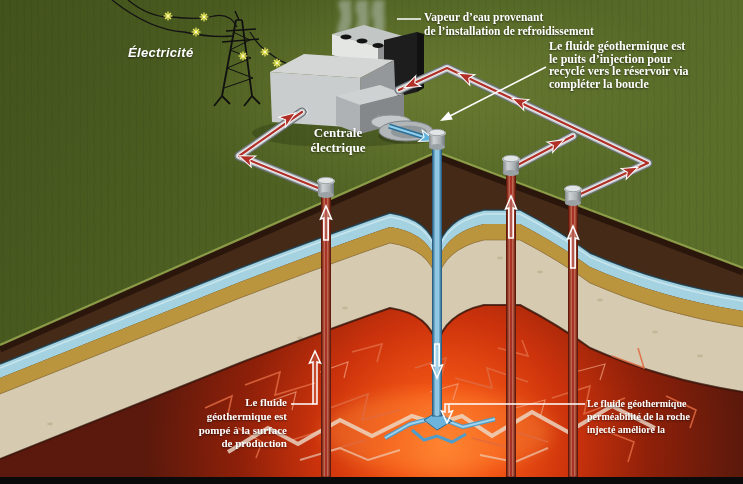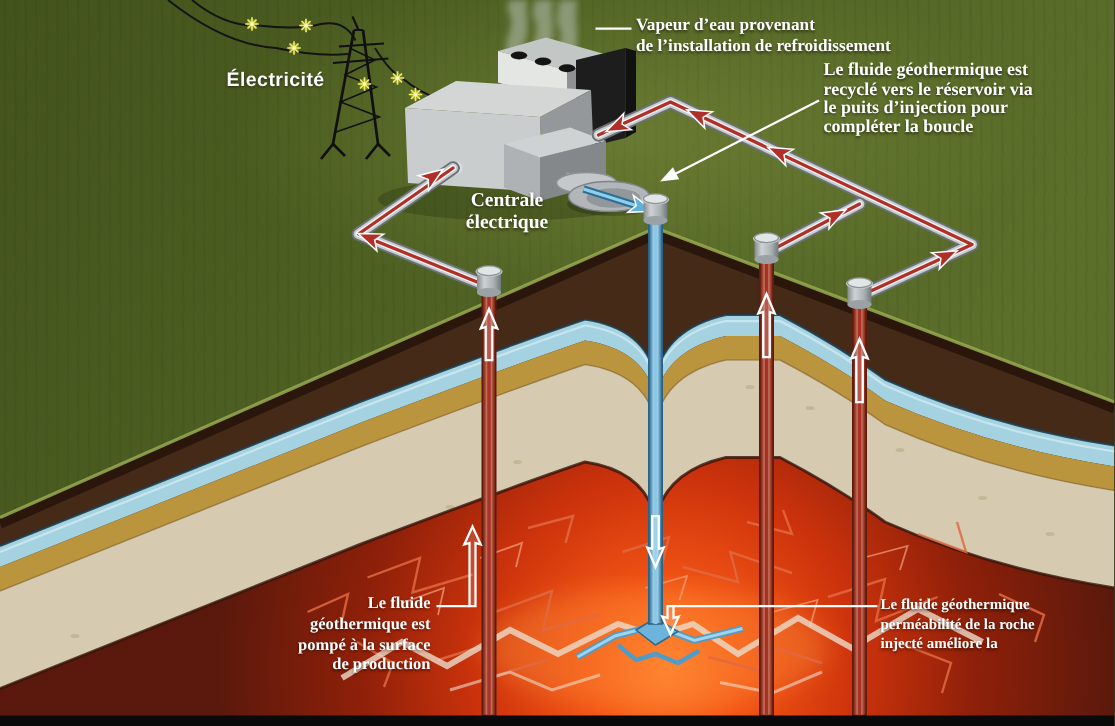--- a/index.html
+++ b/index.html
@@ -8,21 +8,21 @@
     font-family:"Liberation Sans","DejaVu Sans",sans-serif;
     background:#4c5c20;
   }
   .scene svg{position:absolute;left:0;top:0;}
   .lbl{
     position:absolute;color:#fff;font-weight:bold;
     text-shadow:0 1px 2px rgba(0,0,0,.55);
     white-space:nowrap;
   }
   .lbl div{white-space:nowrap;font-family:Liberation Serif, serif;}
-  .lbl-electricity{left:151px;top:45px;font-size:13px;letter-spacing:.3px;}
+  .lbl-electricity{left:128px;top:45px;font-size:13px;letter-spacing:.3px;font-style:italic;}
   .lbl-plant{left:294px;top:125px;width:88px;text-align:center;font-size:13px;line-height:15px;}
   .lbl-steam{left:424px;top:10px;font-size:11.5px;line-height:14px;}
   .lbl-recycle{left:549px;top:40px;font-size:12px;line-height:12.6px;}
   .lbl-production{right:456px;top:396px;text-align:right;font-size:11px;line-height:13.8px;}
   .lbl-injection{left:587px;top:398px;font-size:10px;line-height:12.8px;}
 </style>
 </head>
 <body>
 
 <div class="scene">
@@ -363,22 +363,22 @@
   <div>électrique</div>
 </div>
 
 <div class="lbl lbl-steam">
   <div>Vapeur d’eau provenant</div>
   <div>de l’installation de refroidissement</div>
 </div>
 
 <div class="lbl lbl-recycle">
   <div>Le fluide géothermique est</div>
+  <div>le puits d’injection pour</div>
   <div>recyclé vers le réservoir via</div>
-  <div>le puits d’injection pour</div>
   <div>compléter la boucle</div>
 </div>
 
 <div class="lbl lbl-production">
   <div>Le fluide</div>
   <div>géothermique est</div>
   <div>pompé à la surface</div>
   <div>de production</div>
 </div>
 

